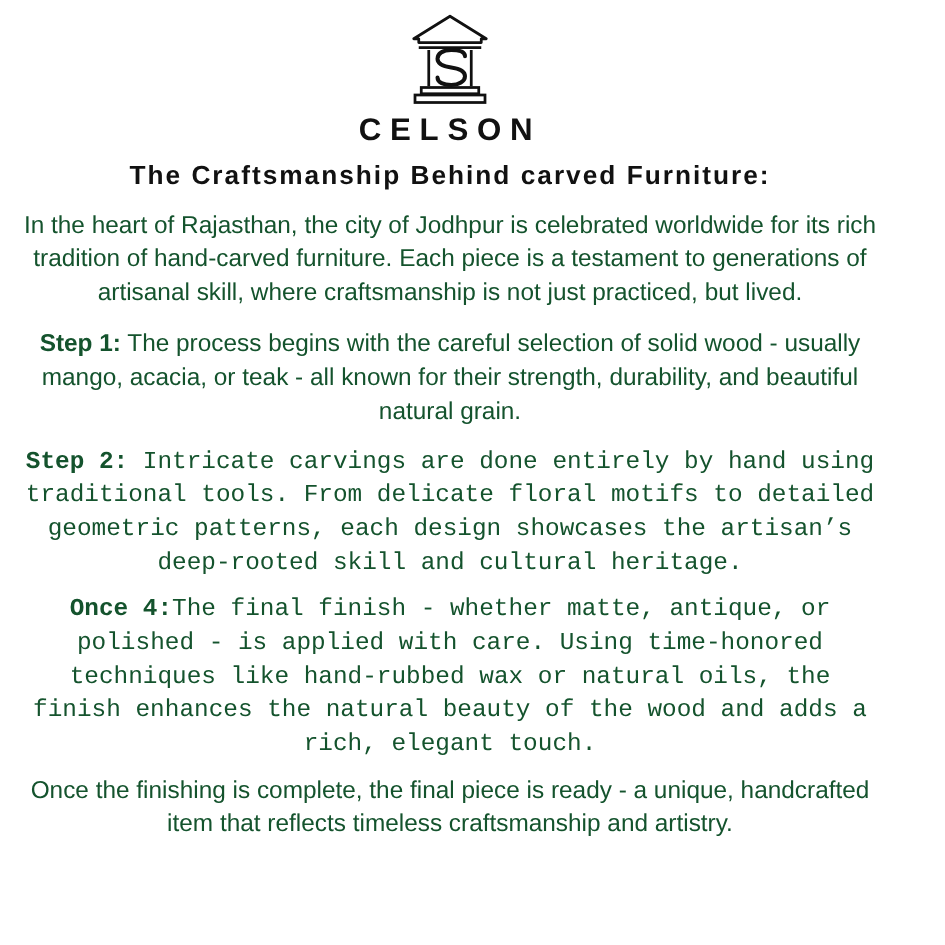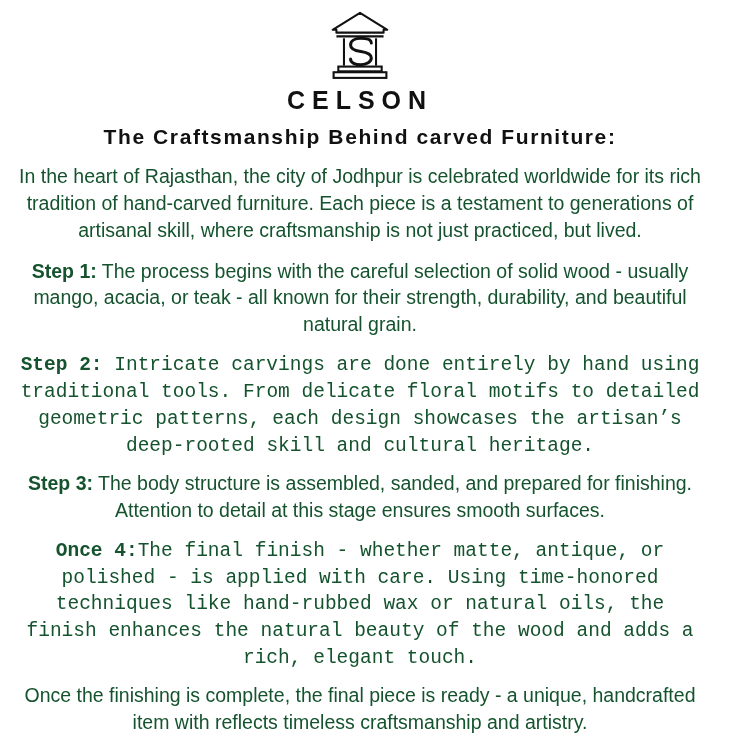--- a/index.html
+++ b/index.html
@@ -83,23 +83,20 @@
   <div class="para">In the heart of Rajasthan, the city of Jodhpur is celebrated worldwide for its rich tradition of hand-carved furniture. Each piece is a testament to generations of artisanal skill, where craftsmanship is not just practiced, but lived.</div>
 
   <div class="para">
     <span class="step-label">Step 1:</span><span>  The process begins with the careful selection of solid wood - usually mango, acacia, or teak - all known for their strength, durability, and beautiful natural grain.</span>
   </div>
 
   <div class="para tight">
     <span class="step-label">Step 2:</span><span> Intricate carvings are done entirely by hand using traditional tools. From delicate floral motifs to detailed geometric patterns, each design showcases the artisan’s deep-rooted skill and cultural heritage.</span>
   </div>
 
-  <div class="para">
-    <span class="step-label">Step 3:</span><span> The body structure is assembled, sanded, and prepared for finishing. Attention to detail at this stage ensures smooth surfaces.</span>
-  </div>
 
   <div class="para tight">
     <span class="step-label">Once 4:</span><span>The final finish - whether matte, antique, or polished - is applied with care. Using time-honored techniques like hand-rubbed wax or natural oils, the finish enhances the natural beauty of the wood and adds a rich, elegant touch.</span>
   </div>
 
-  <div class="para">Once the finishing is complete, the final piece is ready - a unique, handcrafted item with reflects timeless craftsmanship and artistry.</div>
+  <div class="para">Once the finishing is complete, the final piece is ready - a unique, handcrafted item that reflects timeless craftsmanship and artistry.</div>
 
 </div>
 
 </body></html>

